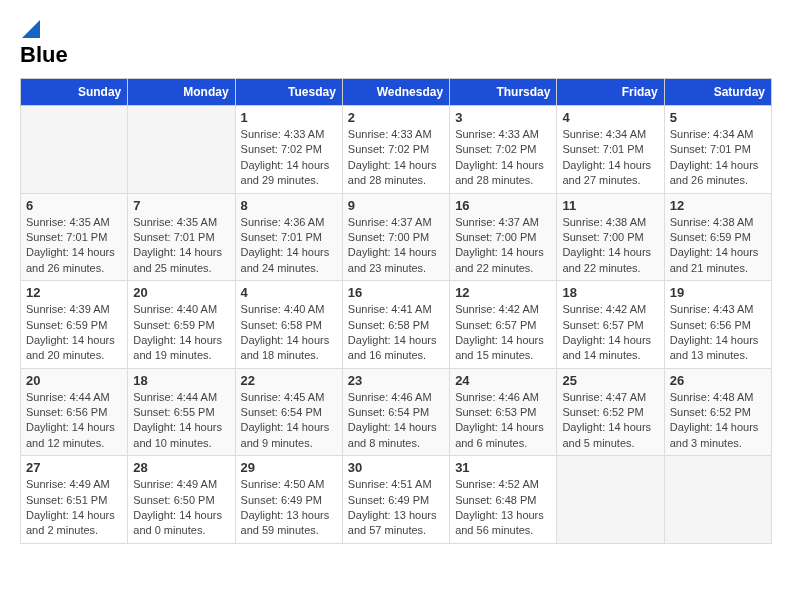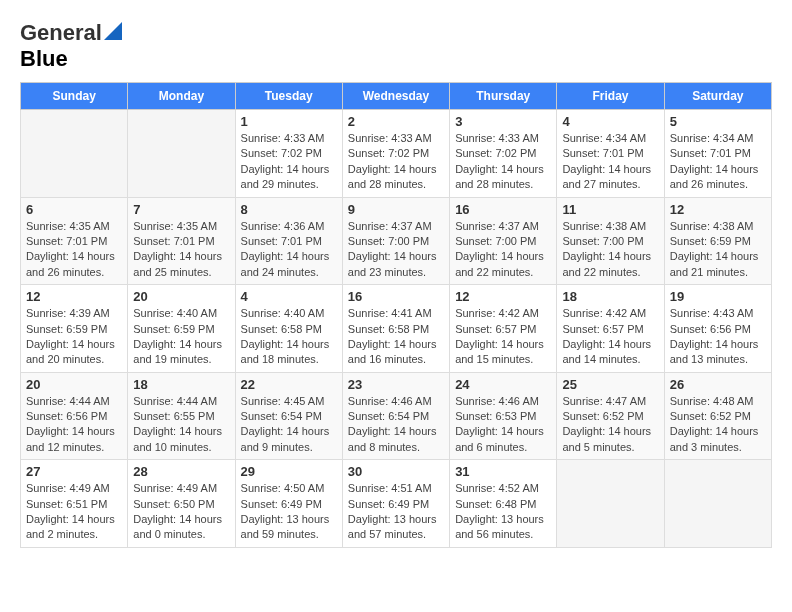--- a/index.html
+++ b/index.html
@@ -38,23 +38,23 @@
     .location {
       font-size: 15px;
       color: #333;
     }
     .calendar {
       width: 100%;
       border-collapse: collapse;
       font-size: 11px;
     }
     .calendar th {
-      background-color: #3b82f6;
+      background-color: #1d4ed8;
       color: white;
-      text-align: center;
+      text-align: right;
       padding: 6px 6px;
       font-size: 12px;
       font-weight: bold;
       border: 1px solid #ccc;
     }
     .calendar td {
       border: 1px solid #ddd;
       vertical-align: top;
       padding: 4px 5px;
       width: 107px;
@@ -78,21 +78,20 @@
     .empty-cell {
       background: #f5f5f5 !important;
     }
   </style>
 </head>
 <body>
 
 <div class="header">
   <div class="logo">
     <div class="logo-line">
-      <span class="logo-general" style="font-size:22px;font-weight:bold;color:#333;">General</span>
       <span style="display:inline-block;margin-left:2px;">
         <svg width="18" height="18" viewBox="0 0 18 18">
           <polygon points="0,18 18,18 18,0" fill="#1565c0"></polygon>
         </svg>
       </span>
     </div>
     <div>
       <span class="logo-blue" style="font-size:22px;font-weight:bold;color:#000000;">Blue</span>
     </div>
   </div>

